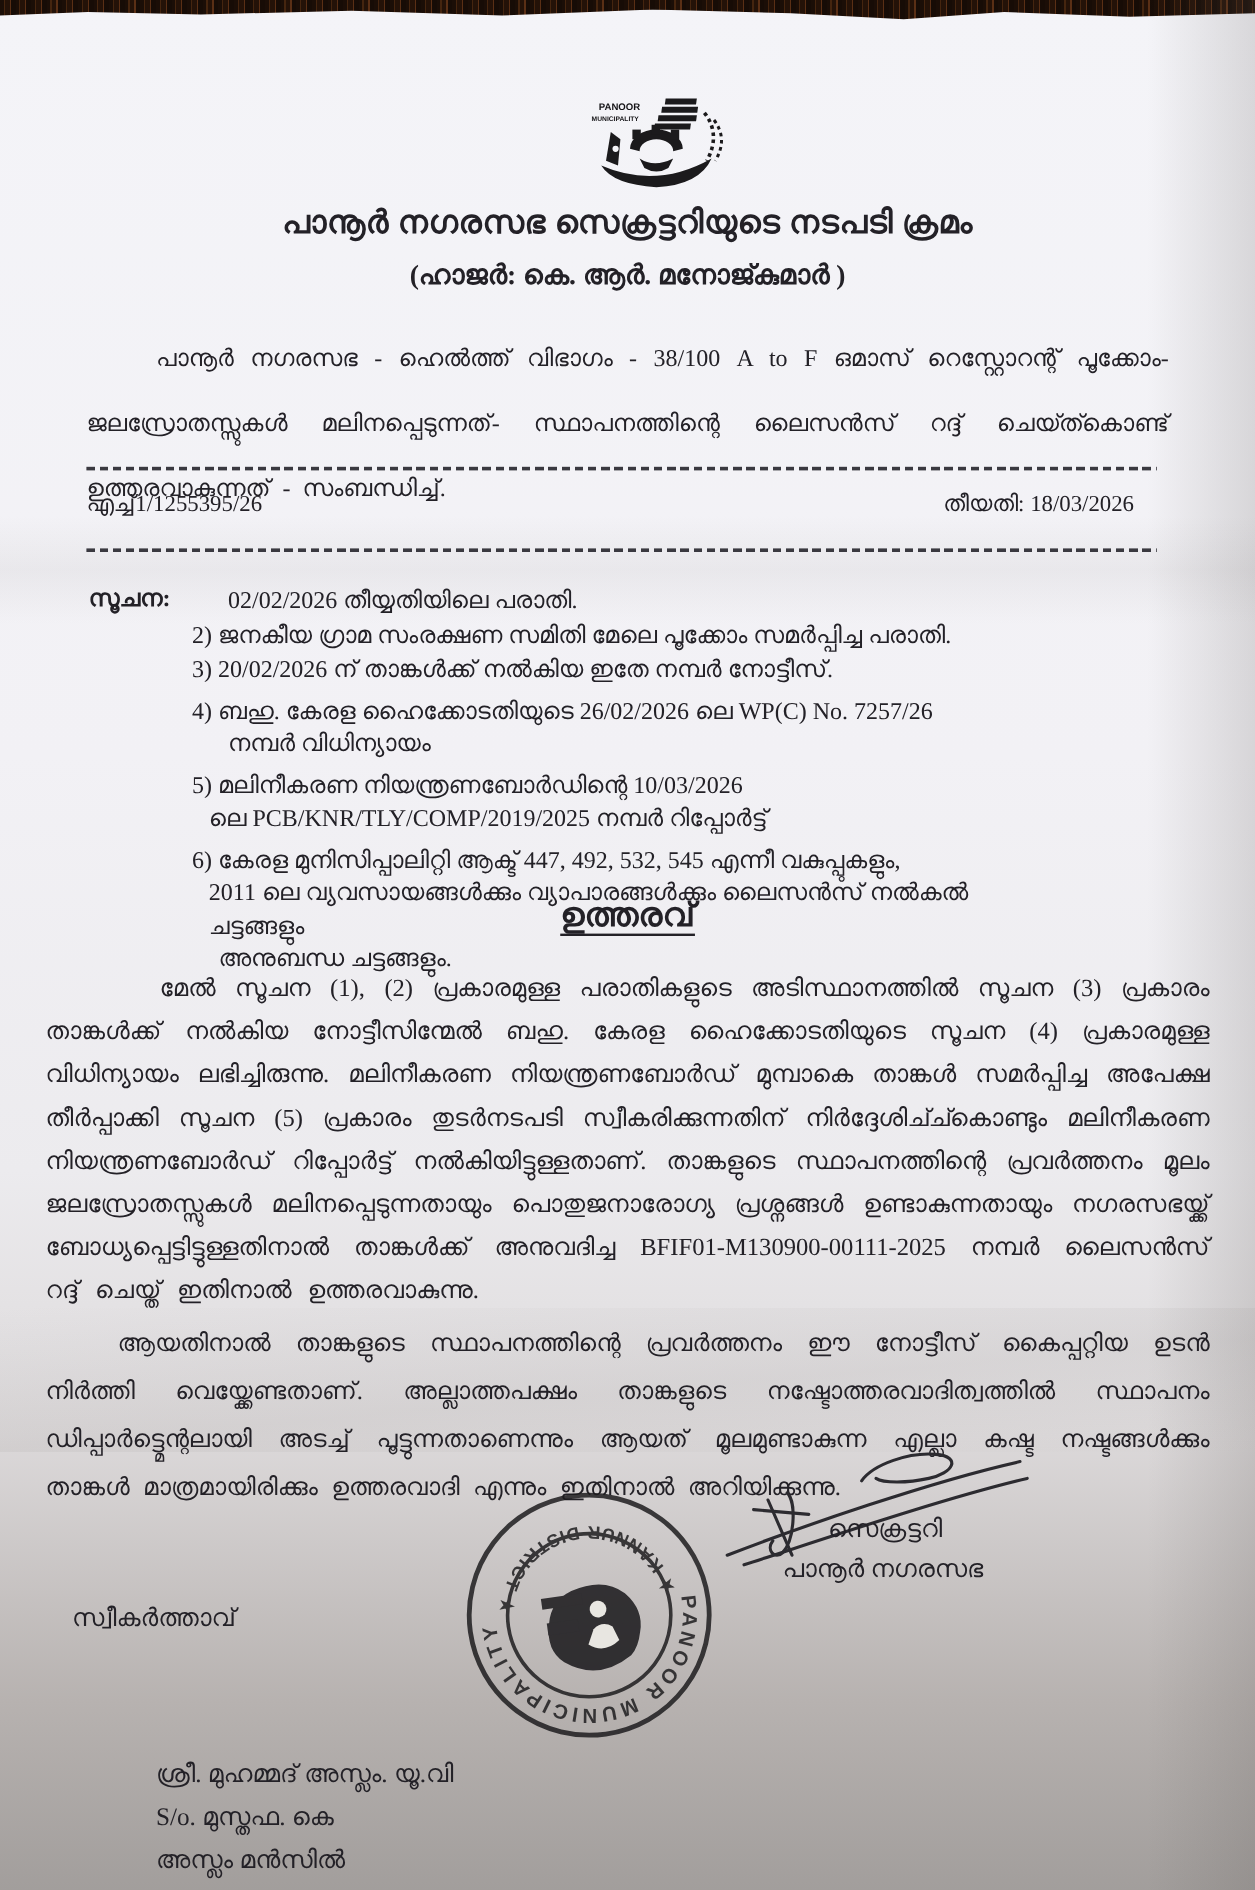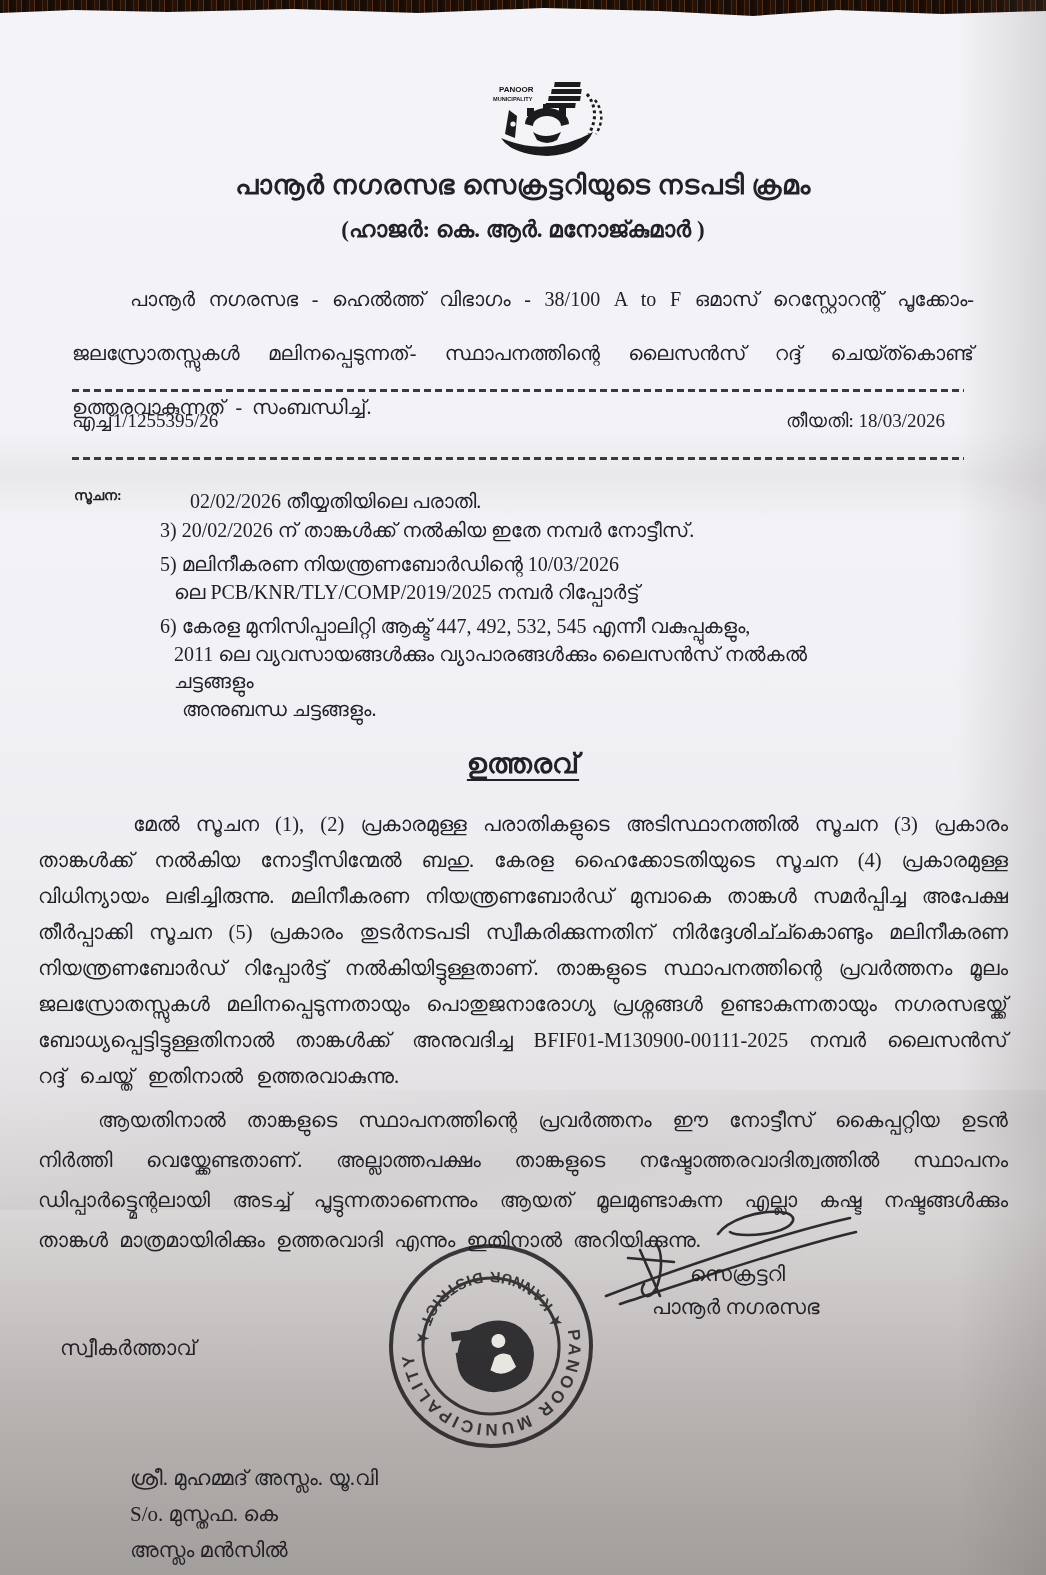--- a/index.html
+++ b/index.html
@@ -23,21 +23,21 @@
   .center{left:0;width:1046px;text-align:center;}
   .title{top:170px;font-size:27px;font-weight:bold;letter-spacing:.5px;}
   .subtitle{top:217px;font-size:23px;font-weight:bold;}
   .subject{left:72px;top:272px;width:902px;font-size:20px;line-height:54px;
     text-align:justify;text-indent:58px;word-spacing:5px;}
   .dash{left:72px;width:892px;height:3px;
     background:repeating-linear-gradient(90deg,#3a3940 0 7px,rgba(0,0,0,0) 7px 11px);}
   .dash1{top:389px;} .dash2{top:457px;}
   .refno{left:72px;top:410px;font-size:19px;}
   .dateline{top:410px;left:786px;font-size:19px;}
-  .notes-label{left:74px;top:488px;font-size:14px;font-weight:600;}
+  .notes-label{left:74px;top:488px;font-size:20px;font-weight:600;}
   .notes{left:160px;top:488px;width:680px;font-size:20px;line-height:27.5px;}
   .note-item{margin-bottom:1px;}
   .n-line2{padding-left:30px;}
   .n-line2b{padding-left:14px;}
   .n-line3{padding-left:22px;}
   .gap-top{margin-top:7px;}
   .order-head{top:748px;font-size:28px;font-weight:bold;text-decoration:underline;text-underline-offset:6px;}
   .body-text{left:38px;top:806px;width:970px;font-size:20.5px;text-align:justify;}
   .paraA{line-height:36px;text-indent:95px;word-spacing:8px;margin:0;}
   .paraB{line-height:40px;text-indent:60px;word-spacing:6px;margin:6px 0 0 0;}
@@ -100,21 +100,28 @@
   </div>
 
   <div class="abs dash dash2"></div>
 
   <div class="abs notes-label ml">സൂചന:</div>
   <div class="abs notes ml">
     <div class="note-item">
       <div class="n-line2">02/02/2026 തീയ്യതിയിലെ പരാതി.</div>
     </div>
     <div class="note-item">
+      <div><span>2)</span> <span>ജനകീയ ഗ്രാമ സംരക്ഷണ സമിതി  മേലെ പൂക്കോം സമർപ്പിച്ച പരാതി.</span></div>
+    </div>
+    <div class="note-item">
       <div><span>3)</span> <span>20/02/2026 ന് താങ്കൾക്ക് നൽകിയ ഇതേ നമ്പർ നോട്ടീസ്.</span></div>
+    </div>
+    <div class="note-item gap-top">
+      <div><span>4)</span> <span>ബഹു. കേരള ഹൈക്കോടതിയുടെ  26/02/2026 ലെ WP(C) No. 7257/26</span></div>
+      <div class="n-line2">നമ്പർ വിധിന്യായം</div>
     </div>
     <div class="note-item gap-top">
       <div><span>5)</span> <span>മലിനീകരണ നിയന്ത്രണബോർഡിന്റെ  10/03/2026</span></div>
       <div class="n-line2b">ലെ PCB/KNR/TLY/COMP/2019/2025  നമ്പർ റിപ്പോർട്ട്</div>
     </div>
     <div class="note-item gap-top">
       <div><span>6)</span> <span>കേരള മുനിസിപ്പാലിറ്റി ആക്ട്  447, 492, 532, 545 എന്നീ വകുപ്പുകളും,</span></div>
       <div class="n-line2b">2011 ലെ വ്യവസായങ്ങൾക്കും വ്യാപാരങ്ങൾക്കും ലൈസൻസ് നൽകൽ ചട്ടങ്ങളും</div>
       <div class="n-line3">അനുബന്ധ ചട്ടങ്ങളും.</div>
     </div>

